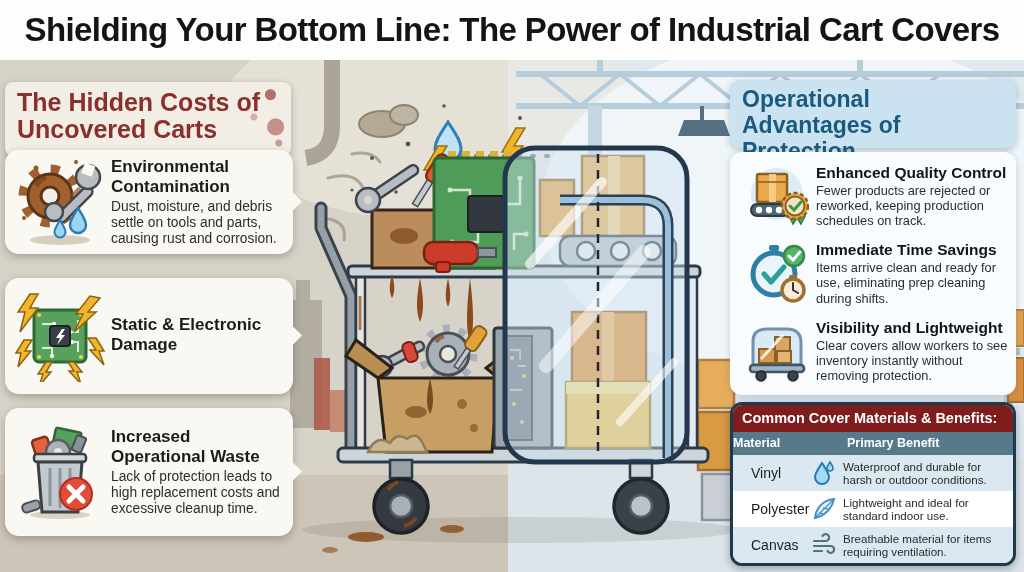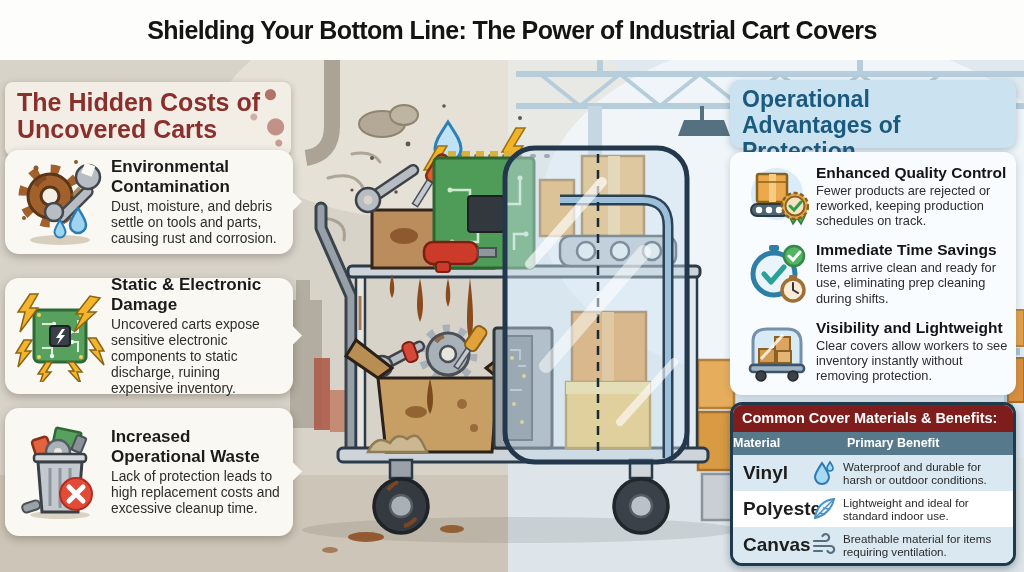--- a/index.html
+++ b/index.html
@@ -1,21 +1,21 @@
 <!DOCTYPE html>
 <html><head>
 <meta charset="utf-8">
 <style>
   html,body{margin:0;padding:0;background:#e8e8e8;}
   .canvas{position:relative;width:1024px;height:572px;overflow:hidden;background:#fdfdfc;
           font-family:"Liberation Sans",sans-serif;}
   
   .titlebar{position:absolute;top:0;left:0;right:0;height:60px;background:#fdfdfc;
             display:flex;align-items:center;justify-content:center;z-index:5;}
-  .titlebar h1{margin:4px;font-size:25px;font-weight:700;color:#141414;letter-spacing:-0.6px;}
+  .titlebar h1{margin:4px;font-size:33px;font-weight:700;color:#141414;letter-spacing:-0.6px;}
   
   .body{position:absolute;top:60px;left:0;width:1024px;height:512px;
     background:
       linear-gradient(#cdc5b7,#cdc5b7) 0px 415px / 508px 97px no-repeat,
       linear-gradient(#dde5ea,#dde5ea) 508px 398px / 516px 114px no-repeat,
       linear-gradient(90deg,#d8d3c9 0,#d8d3c9 49.6%,#e0e9f0 49.6%,#e0e9f0 100%);}
   .scene{position:absolute;left:0;top:0;z-index:1;}
   
   .left-panel{position:absolute;left:5px;top:0;width:292px;height:512px;z-index:3;}
   .lheader{position:absolute;top:22px;left:0;width:286px;height:74px;background:#f2eee5;
@@ -52,21 +52,21 @@
   
   .tableCard{position:absolute;top:342px;left:0;width:286px;height:164px;background:#ffffff;
              border:3px solid #1e3b4e;border-radius:12px;overflow:hidden;box-sizing:border-box;
              box-shadow:0 3px 9px rgba(20,40,55,.35);display:flex;flex-direction:column;}
   .tTitle{background:#7f1d1d;color:#ffffff;font-size:14.5px;font-weight:700;padding:5px 9px 6px;}
   .tHead{display:grid;grid-template-columns:100px 1fr;background:#567a8c;color:#ffffff;
          font-size:12.5px;font-weight:700;padding:4px 0 5px;}
   .tHead .c1{} .tHead .c2{padding-left:14px;}
   .tRow{display:grid;grid-template-columns:72px 38px 1fr;align-items:center;flex:1;}
   .tRow.alt{background:#d9e8f1;}
-  .tMat{font-size:19px;font-weight:700;color:#1d1d1d;padding-left:10px;}
+  .tMat{font-size:14px;font-weight:400;color:#1d1d1d;padding-left:18px;}
   .tBen{font-size:11.6px;color:#2a2a2a;line-height:1.15;padding-right:6px;}
   .tIco{display:flex;justify-content:center;align-items:center;}
 </style>
 </head>
 <body>
 
 <div class="canvas">
 
   <div class="titlebar">
     <h1>Shielding Your Bottom Line: The Power of Industrial Cart Covers</h1>
@@ -345,21 +345,20 @@
               <path d="M76,6 L62,24 h7 L60,42 82,22 h-8 L86,8 z"></path>
               <path d="M10,50 l-8,13 h5 l-3,14 13,-16 h-6 l7,-11 z"></path>
               <path d="M82,48 l8,13 h-5 l5,14 -14,-15 h6 l-8,-12 z"></path>
               <path d="M32,72 l-8,12 h5 l-4,12 12,-14 h-5 l6,-10 z"></path>
               <path d="M60,72 l8,10 h-5 l4,12 -12,-13 h5 l-6,-9 z"></path>
             </g>
           </svg>
         </div>
         <div class="ltx">
           <div class="ltitle">Static &amp; Electronic Damage</div>
-          <div class="ldesc">Uncovered carts expose sensitive electronic components to static discharge, ruining expensive inventory.</div>
         </div>
       </div>
 
       <div class="lcard" style="top:348px;height:128px">
         <div class="tail"></div>
         <div class="lic">
           <svg width="92" height="96" viewBox="0 0 92 96">
             <ellipse cx="46" cy="91" rx="30" ry="4" fill="#b9ab91" opacity="0.5"></ellipse>
             <rect x="40" y="6" width="26" height="18" rx="2" transform="rotate(12 53 15)" fill="#58a05e" stroke="#2e6a35" stroke-width="2.5"></rect>
             <rect x="20" y="14" width="16" height="20" rx="3" transform="rotate(-18 28 24)" fill="#e2633e" stroke="#8a3018" stroke-width="2.5"></rect>

